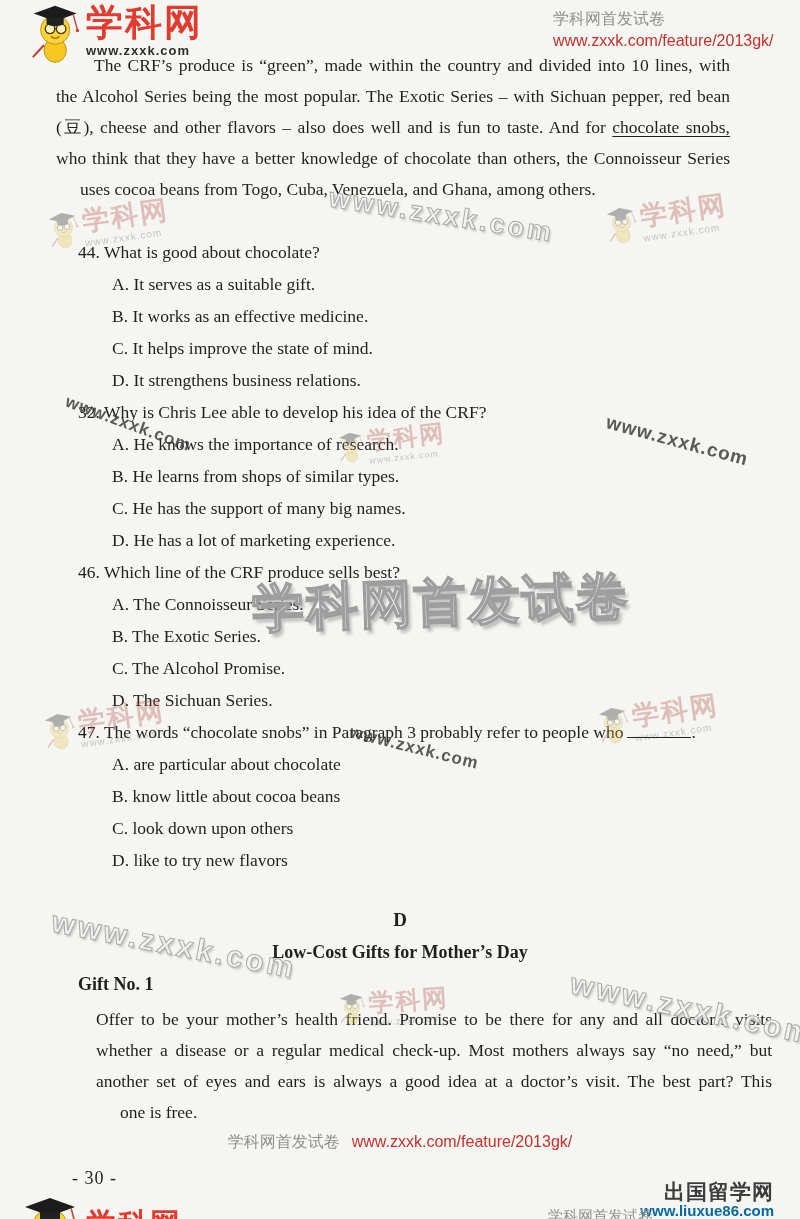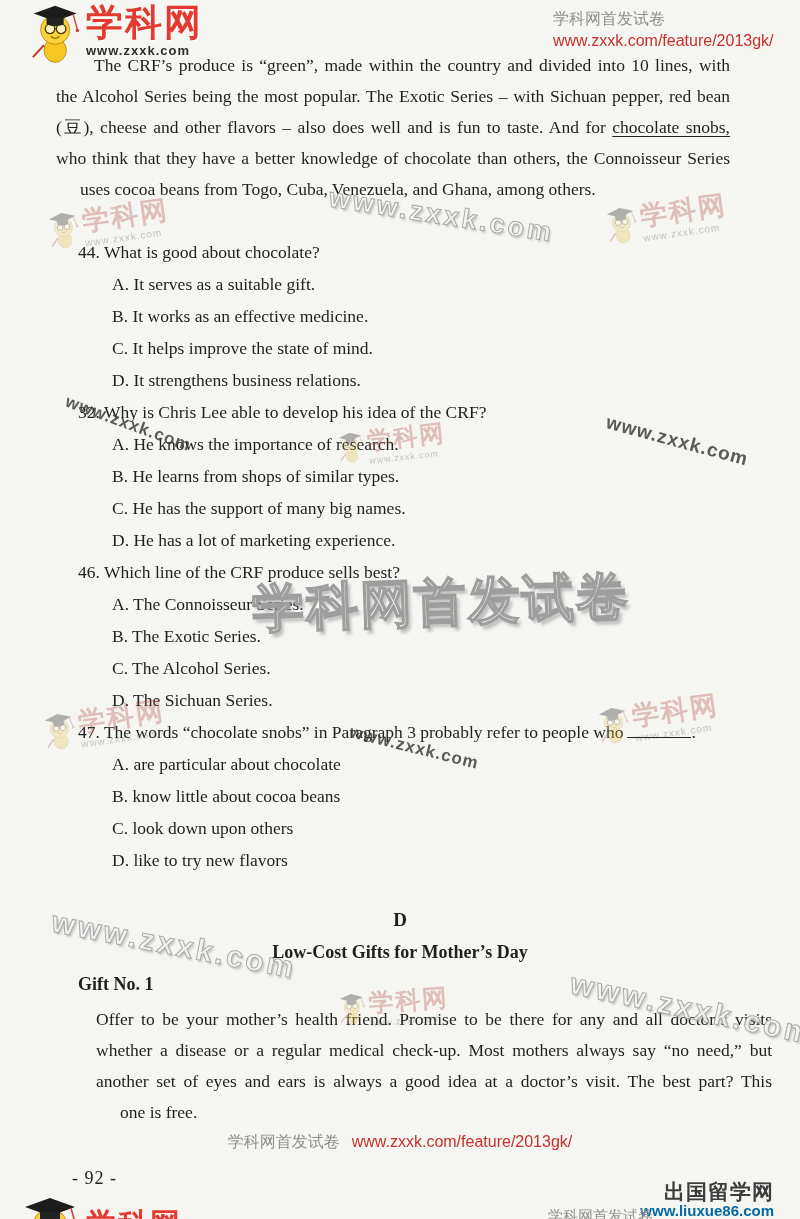--- a/index.html
+++ b/index.html
@@ -136,21 +136,21 @@
       <div class="opt">A. He knows the importance of research.</div>
       <div class="opt">B. He learns from shops of similar types.</div>
       <div class="opt">C. He has the support of many big names.</div>
       <div class="opt">D. He has a lot of marketing experience.</div>
     </div>
 
     <div class="q">
       <div>46. Which line of the CRF produce sells best?</div>
       <div class="opt">A. The Connoisseur Series.</div>
       <div class="opt">B. The Exotic Series.</div>
-      <div class="opt">C. The Alcohol Series.</div>
+      <div class="opt">C. The Alcohol Promise.</div>
       <div class="opt">D. The Sichuan Series.</div>
     </div>
 
     <div class="q">
       <div><span>47. The words “chocolate snobs” in Paragraph 3 probably refer to people who</span><span class="blank"></span><span>.</span></div>
       <div class="opt">A. are particular about chocolate</div>
       <div class="opt">B. know little about cocoa beans</div>
       <div class="opt">C. look down upon others</div>
       <div class="opt">D. like to try new flavors</div>
     </div>
@@ -165,21 +165,21 @@
       <div class="jline">Offer to be your mother’s health friend. Promise to be there for any and all doctor’s visits</div>
       <div class="jline">whether a disease or a regular medical check-up. Most mothers always say “no need,” but</div>
       <div class="jline">another set of eyes and ears is always a good idea at a doctor’s visit. The best part? This</div>
       <div class="lline">one is free.</div>
     </div>
   </div>
 
   <div class="footer-center">
     <span class="footer-release">学科网首发试卷</span><span class="footer-url">www.zxxk.com/feature/2013gk/</span>
   </div>
-  <div class="page-num">- 92 -</div>
+  <div class="page-num">- 30 -</div>
   <div class="liuxue">
     <div class="liuxue-site">出国留学网</div>
     <div class="liuxue-url">www.liuxue86.com</div>
   </div>
   <div class="partial-release">学科网首发试卷</div>
   <div class="partial-logo">
     <svg width="62" height="70">
         <use href="#zxxk-mascot"></use>
       </svg>
     <span class="partial-brand">学科网</span>

